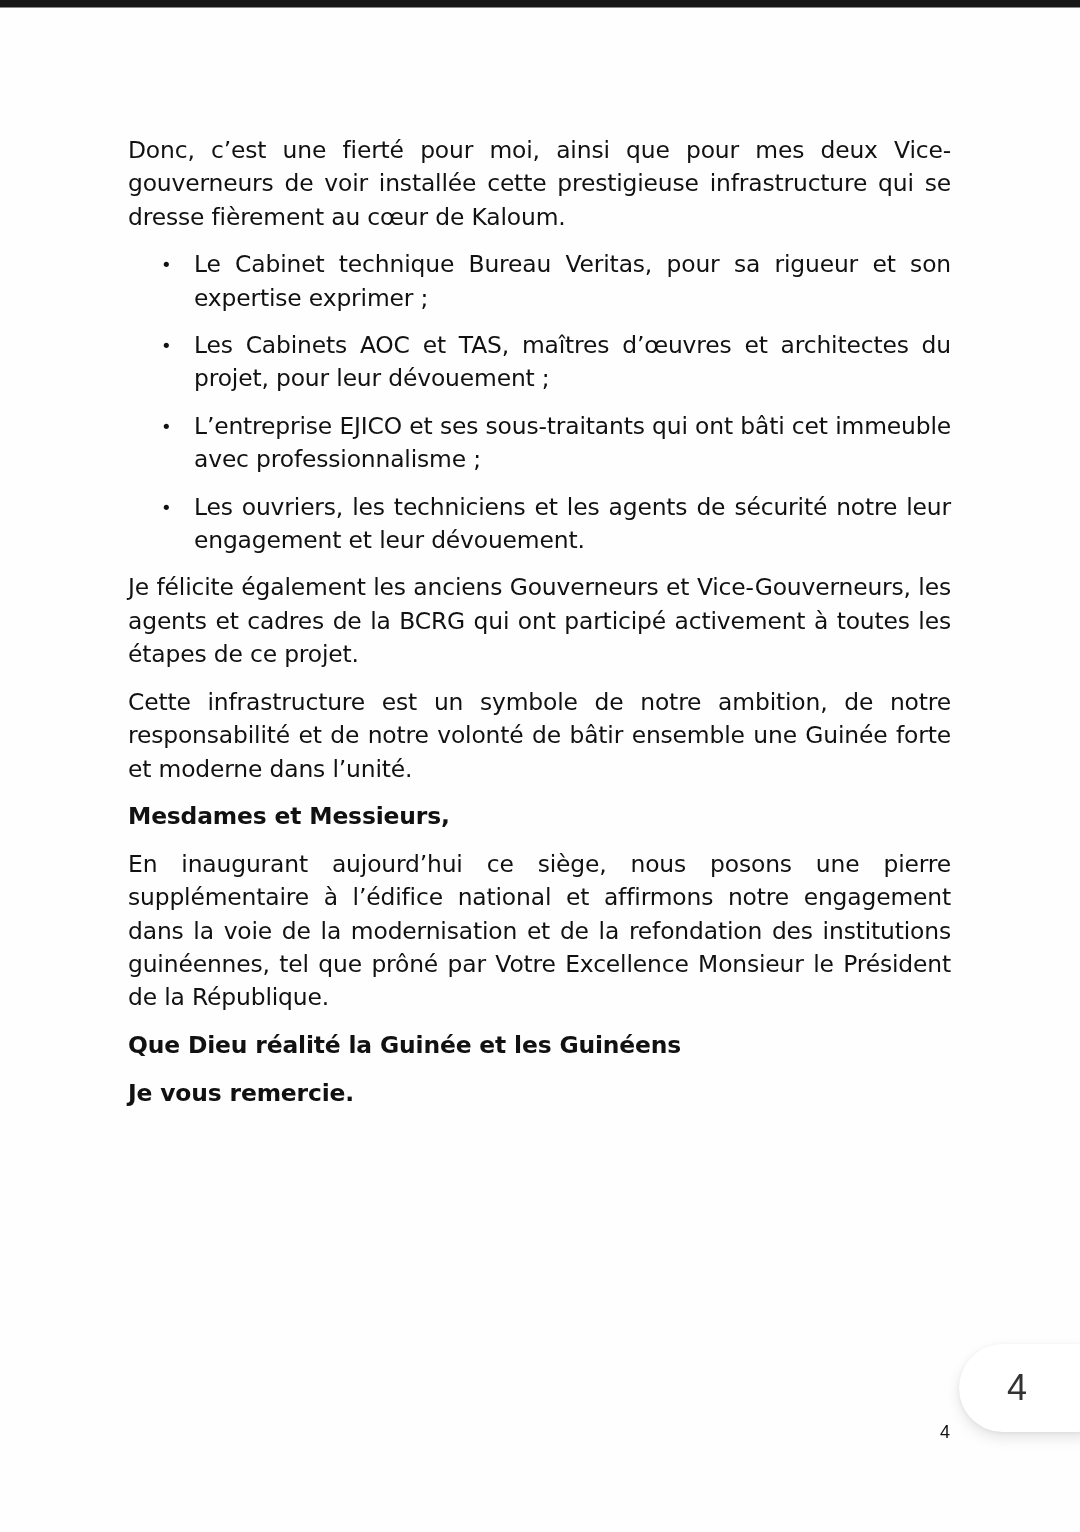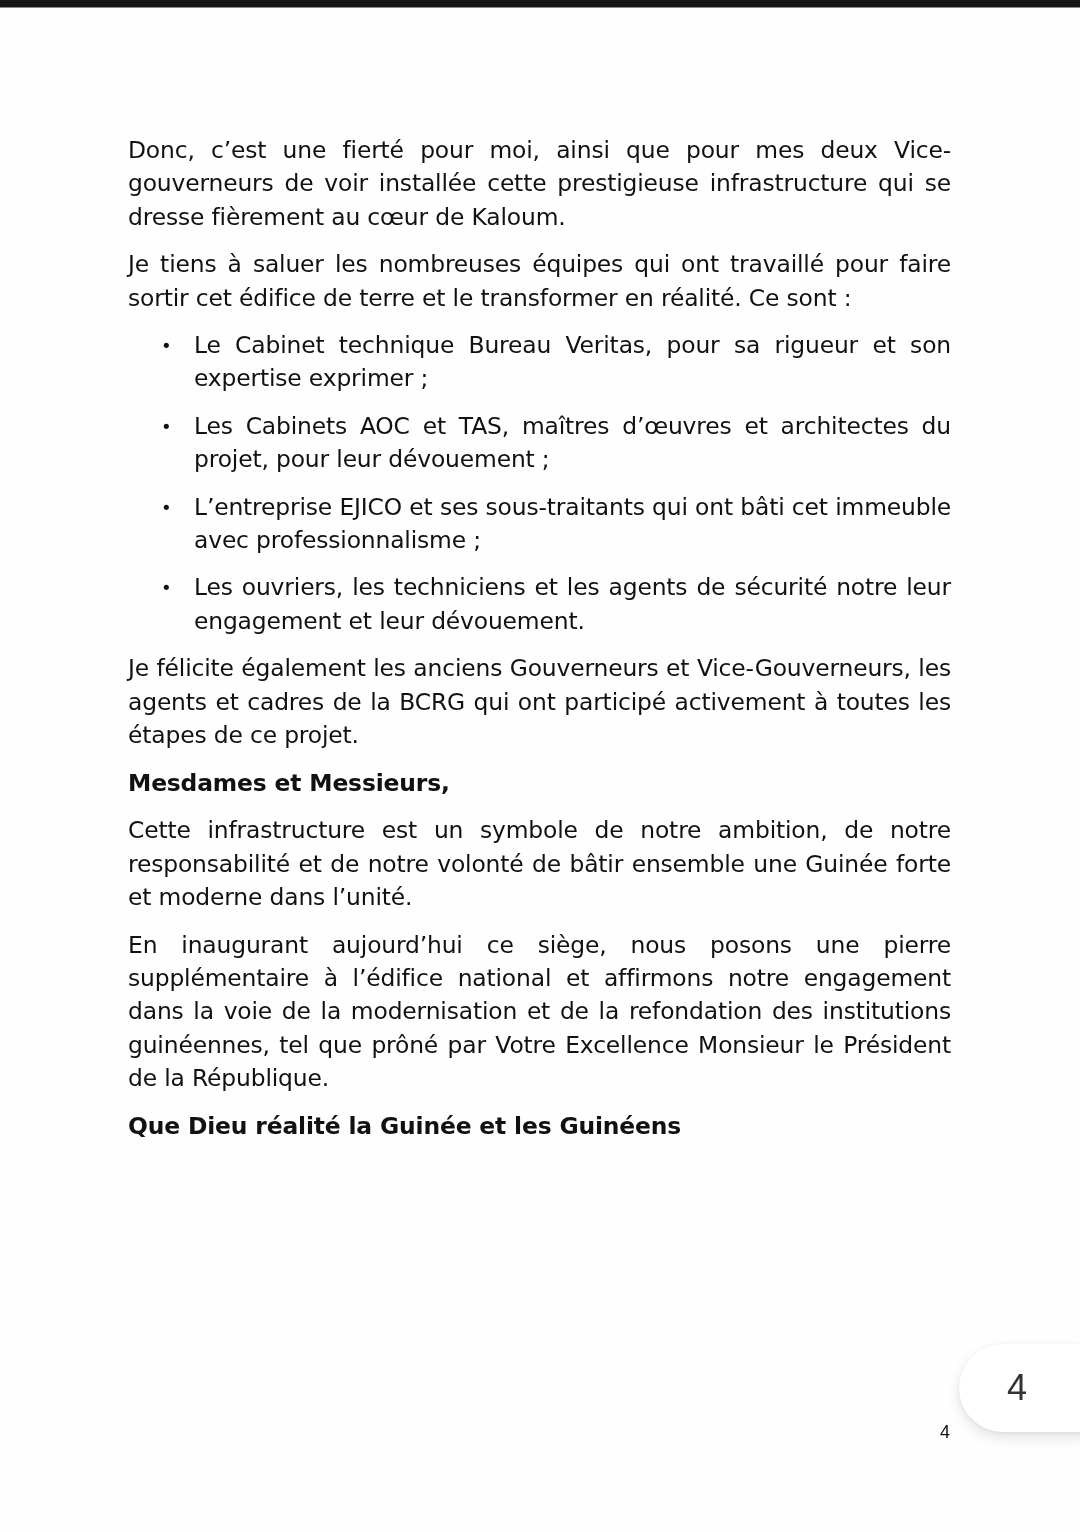--- a/index.html
+++ b/index.html
@@ -83,21 +83,20 @@
       color: #111111;
     }
   </style>
 </head>
 <body>
 
 <div class="top-bar"></div>
 
 <div class="page">
   <p class="para">Donc, c’est une fierté pour moi, ainsi que pour mes deux Vice-gouverneurs de voir installée cette prestigieuse infrastructure qui se dresse fièrement au cœur de Kaloum.</p>
-  <p class="para">Je tiens à saluer les nombreuses équipes qui ont travaillé pour faire sortir cet édifice de terre et le transformer en réalité. Ce sont :</p>
 
   <ul class="bullets">
     <li>
       <span class="bullet">•</span>
       <span>Le Cabinet technique Bureau Veritas, pour sa rigueur et son expertise exprimer ;</span>
     </li>
     <li>
       <span class="bullet">•</span>
       <span>Les Cabinets AOC et TAS, maîtres d’œuvres et architectes du projet, pour leur dévouement ;</span>
     </li>
@@ -105,21 +104,22 @@
       <span class="bullet">•</span>
       <span>L’entreprise EJICO et ses sous-traitants qui ont bâti cet immeuble avec professionnalisme ;</span>
     </li>
     <li>
       <span class="bullet">•</span>
       <span>Les ouvriers, les techniciens et les agents de sécurité notre leur engagement et leur dévouement.</span>
     </li>
   </ul>
 
   <p class="para">Je félicite également les anciens Gouverneurs et Vice-Gouverneurs, les agents et cadres de la BCRG qui ont participé activement à toutes les étapes de ce projet.</p>
+  <p class="para">Cette infrastructure est un symbole de notre ambition, de notre responsabilité et de notre volonté de bâtir ensemble une Guinée forte et moderne dans l’unité.</p>
   <p class="para bold">Mesdames et Messieurs,</p>
-  <p class="para">Cette infrastructure est un symbole de notre ambition, de notre responsabilité et de notre volonté de bâtir ensemble une Guinée forte et moderne dans l’unité.</p>
   <p class="para">En inaugurant aujourd’hui ce siège, nous posons une pierre supplémentaire à l’édifice national et affirmons notre engagement dans la voie de la modernisation et de la refondation des institutions guinéennes, tel que prôné par Votre Excellence Monsieur le Président de la République.</p>
   <p class="para bold">Que Dieu réalité la Guinée et les Guinéens</p>
+  <p class="para bold">Je vous remercie.</p>
 </div>
 
 <div class="page-number">4</div>
 
 <div class="page-pill">4</div>
 
 </body></html>

